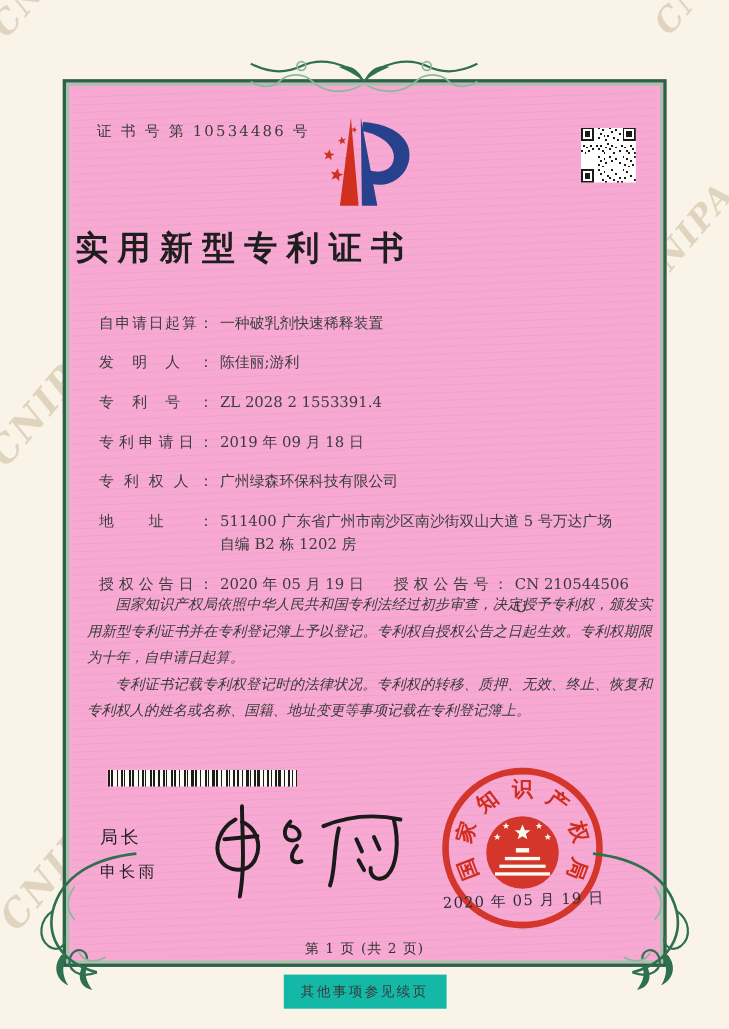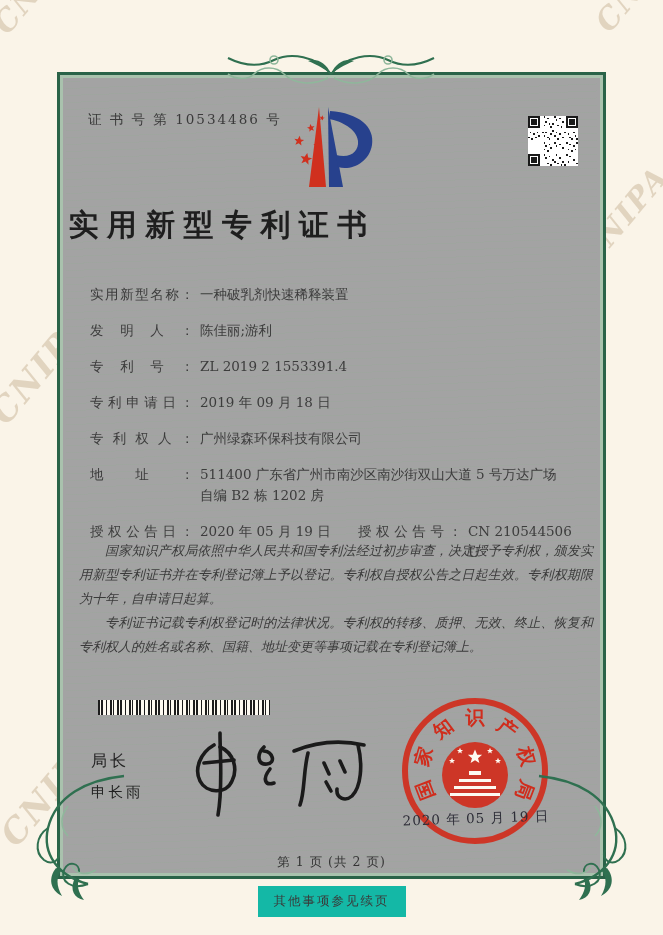--- a/index.html
+++ b/index.html
@@ -9,21 +9,21 @@
 
   
   .wm{position:absolute;font-family:"DejaVu Serif", serif;font-weight:bold;font-style:italic;
       transform:rotate(-50deg);transform-origin:left top;letter-spacing:2px;pointer-events:none;}
   .wm.tan{color:rgba(196,172,142,.45);font-size:30px;}
   .wm.pink{color:rgba(224,160,145,.38);font-size:26px;}
 
   
   .frame{position:absolute;left:57px;top:72px;width:543px;height:801px;
          border:3px solid #2a6348;box-shadow:inset 0 0 0 3px #a9c2ad;
-         background:#a3a3a3;}
+         background:#f9a8d4;}
   .frame .waves{position:absolute;inset:6px;pointer-events:none;
          background:repeating-linear-gradient(178deg, rgba(140,175,140,.16) 0 1px, rgba(0,0,0,0) 1px 7px);}
 
   .abs{position:absolute;}
 
   .cert-no{left:28px;top:36px;font-size:13.5px;color:#3a3a3a;letter-spacing:2px;}
 
   .qr{left:468px;top:41px;width:50px;height:50px;}
 
   .logo{left:221px;top:30px;width:100px;height:88px;}
@@ -117,30 +117,30 @@
         <use href="#st" transform="translate(18,36) scale(0.52) rotate(8)"></use>
         <use href="#st" transform="translate(36,40) scale(0.38) rotate(-5)"></use>
         <use href="#st" transform="translate(25,54) scale(0.62) rotate(12)"></use>
       </g>
     </svg>
 
     <div class="abs title">实用新型专利证书</div>
 
     <div class="abs fields">
       <div class="f-row">
-        <span class="f-label">实用新型名称：</span>
+        <span class="f-label">自申请日起算：</span>
         <span class="f-value">一种破乳剂快速稀释装置</span>
       </div>
       <div class="f-row">
         <span class="f-label">发明人：</span>
         <span class="f-value">陈佳丽;游利</span>
       </div>
       <div class="f-row">
         <span class="f-label">专利号：</span>
-        <span class="f-value">ZL 2019 2 1553391.4</span>
+        <span class="f-value">ZL 2028 2 1553391.4</span>
       </div>
       <div class="f-row">
         <span class="f-label">专利申请日：</span>
         <span class="f-value">2019 年 09 月 18 日</span>
       </div>
       <div class="f-row">
         <span class="f-label">专利权人：</span>
         <span class="f-value">广州绿森环保科技有限公司</span>
       </div>
       <div class="f-row">

